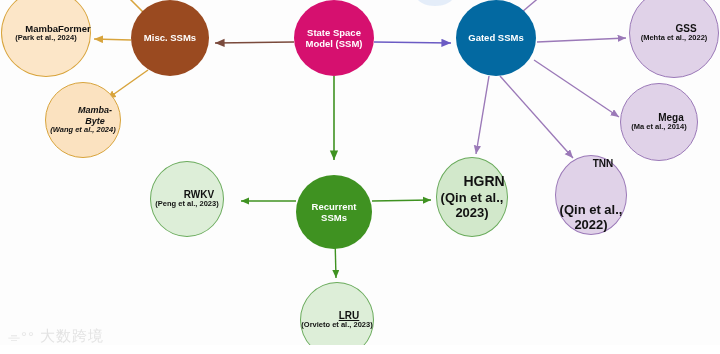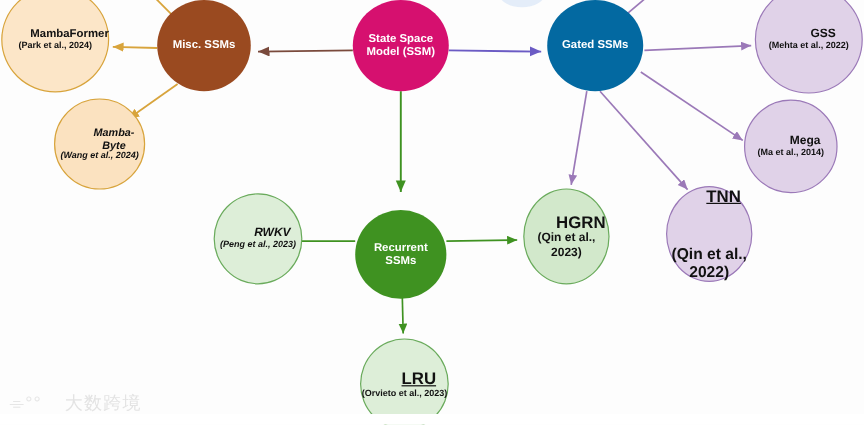--- a/index.html
+++ b/index.html
@@ -33,21 +33,21 @@
   
   .hub .nm{color:#ffffff;}
 
   
   .leaf{border-style:solid;border-width:1.2px;}
   .leaf .nm{color:#111111;margin-left:24px;}
   .leaf .cit{color:#111111;}
 
   .watermark-left{
     position:absolute;left:8px;bottom:8px;
-    display:flex;align-items:center;gap:19px;
+    display:flex;align-items:center;gap:5px;
     color:#e3e3e3;font-size:15px;font-weight:normal;
     letter-spacing:1px;
     user-select:none;
     text-align:center;
   }
   .watermark-left .glyph{
     font-size:15px;color:#e6e6e6;
   }
   .watermark-right{
     position:absolute;right:14px;bottom:10px;
@@ -164,36 +164,36 @@
     <span class="nm" style="font-size:10px;text-align:center;">GSS</span>
     <span class="cit" style="font-size:7.5px;text-align:center;">(Mehta et al., 2022)</span>
   </div>
 
   <div class="node leaf" style="left:620px;top:83px;width:78px;height:78px;background:#e0d2e8;border-color:#9b79b8;">
     <span class="nm" style="font-size:10px;">Mega</span>
     <span class="cit" style="font-size:7.5px;">(Ma et al., 2014)</span>
   </div>
 
   <div class="node leaf" style="left:555px;top:155px;width:72px;height:80px;background:#e0d2e8;border-color:#9b79b8;">
-    <span class="nm" style="font-size:14px;text-decoration:underline;">TNN</span>
+    <span class="nm" style="font-size:10px;">TNN</span>
     <span class="cit" style="font-size:13px;margin-top:32px;">(Qin et al., 2022)</span>
   </div>
 
   <div class="node leaf" style="left:436px;top:157px;width:72px;height:80px;background:#d2e8cb;border-color:#6aab5c;">
     <span class="nm" style="font-size:14px;">HGRN</span>
-    <span class="cit" style="font-size:10px;">(Qin et al., 2023)</span>
-  </div>
-
-  <div class="node leaf" style="left:178px;top:161px;width:74px;height:76px;background:#ddeed8;border-color:#6aab5c;font-style:italic;">
+    <span class="cit" style="font-size:13px;">(Qin et al., 2023)</span>
+  </div>
+
+  <div class="node leaf" style="left:150px;top:161px;width:74px;height:76px;background:#ddeed8;border-color:#6aab5c;">
     <span class="nm" style="font-size:10px;">RWKV</span>
     <span class="cit" style="font-size:7.5px;">(Peng et al., 2023)</span>
   </div>
 
   <div class="node leaf" style="left:300px;top:282px;width:74px;height:76px;background:#ddeed8;border-color:#6aab5c;">
-    <span class="nm" style="font-size:14px;text-decoration:underline;">LRU</span>
+    <span class="nm" style="font-size:10px;text-decoration:underline;">LRU</span>
     <span class="cit" style="font-size:7.5px;">(Orvieto et al., 2023)</span>
   </div>
 
   <div class="bottomstrip"></div>
 
   <div class="watermark-left">
     <span class="glyph">⌯°°</span>
     <span>大数跨境</span>
   </div>
 

